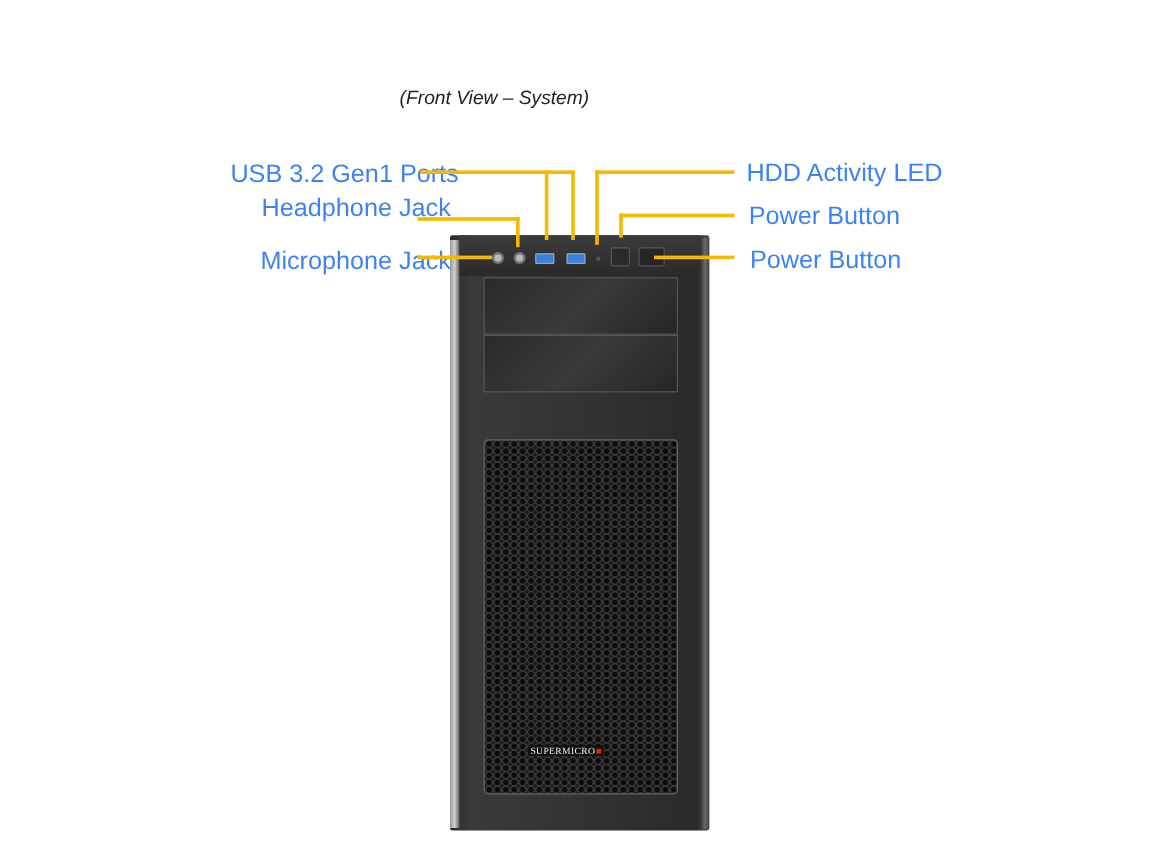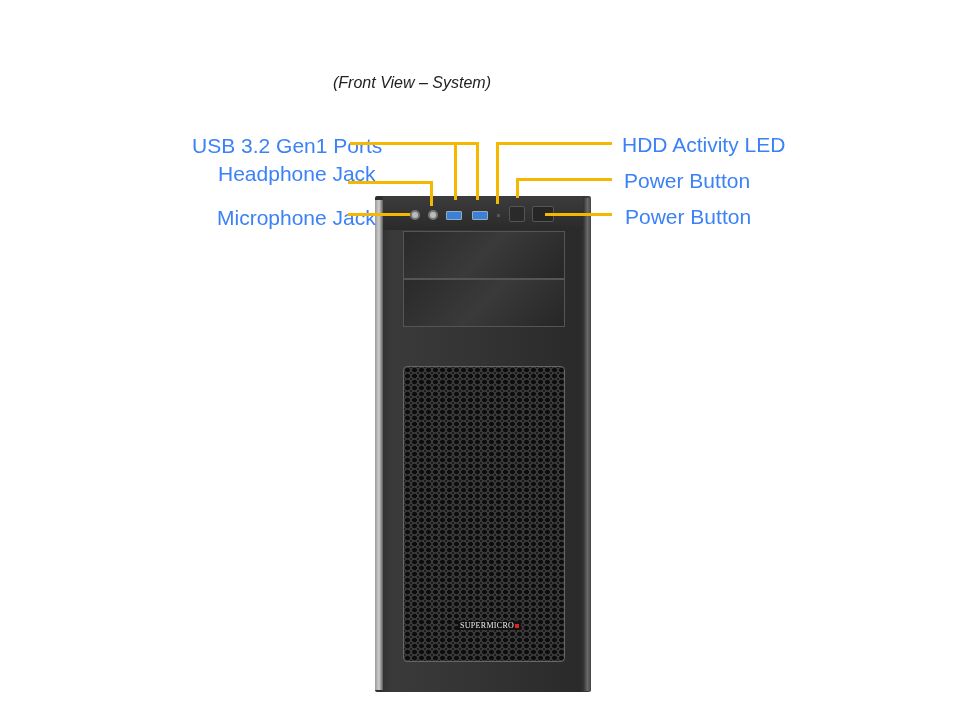--- a/index.html
+++ b/index.html
@@ -19,21 +19,21 @@
   .grill { position:absolute; left:403px; top:366px; width:160px; height:294px; border:1px solid #666; border-radius:4px;
     background-color:#1b1b1b;
     background-image:radial-gradient(circle at 50% 50%, #0d0d0d 0 2.2px, #3a3a3a 2.6px 3.4px, transparent 3.5px);
     background-size:7px 6px; }
   .port { position:absolute; }
   .jack { width:6px; height:6px; border-radius:50%; background:#bbb; border:2px solid #777; }
   .usb { width:14px; height:7px; background:#3a7fd8; border:1px solid #9ab; border-radius:1px; }
   .btn-reset { width:14px; height:14px; background:#2a2a2a; border:1px solid #555; border-radius:2px; }
   .btn-power { width:20px; height:14px; background:#262626; border:1px solid #555; border-radius:2px; }
   .led { width:3px; height:3px; background:#555; }
-  .logo { position:absolute; left:458px; top:621px; font-family:"Liberation Serif", serif; font-size:8px; color:#eee; background:#111; padding:0 2px; letter-spacing:0.3px; }
+  .logo { position:absolute; left:440px; top:621px; font-family:"Liberation Serif", serif; font-size:8px; color:#eee; background:#111; padding:0 2px; letter-spacing:0.3px; }
   .logo-dot { display:inline-block; width:4px; height:4px; background:#d22; margin-left:1px; }
 </style>
 </head>
 <body>
 
 <div class="title">(Front View – System)</div>
 
 <div class="chassis"></div>
 <div class="chassis-left"></div>
 <div class="chassis-right"></div>

